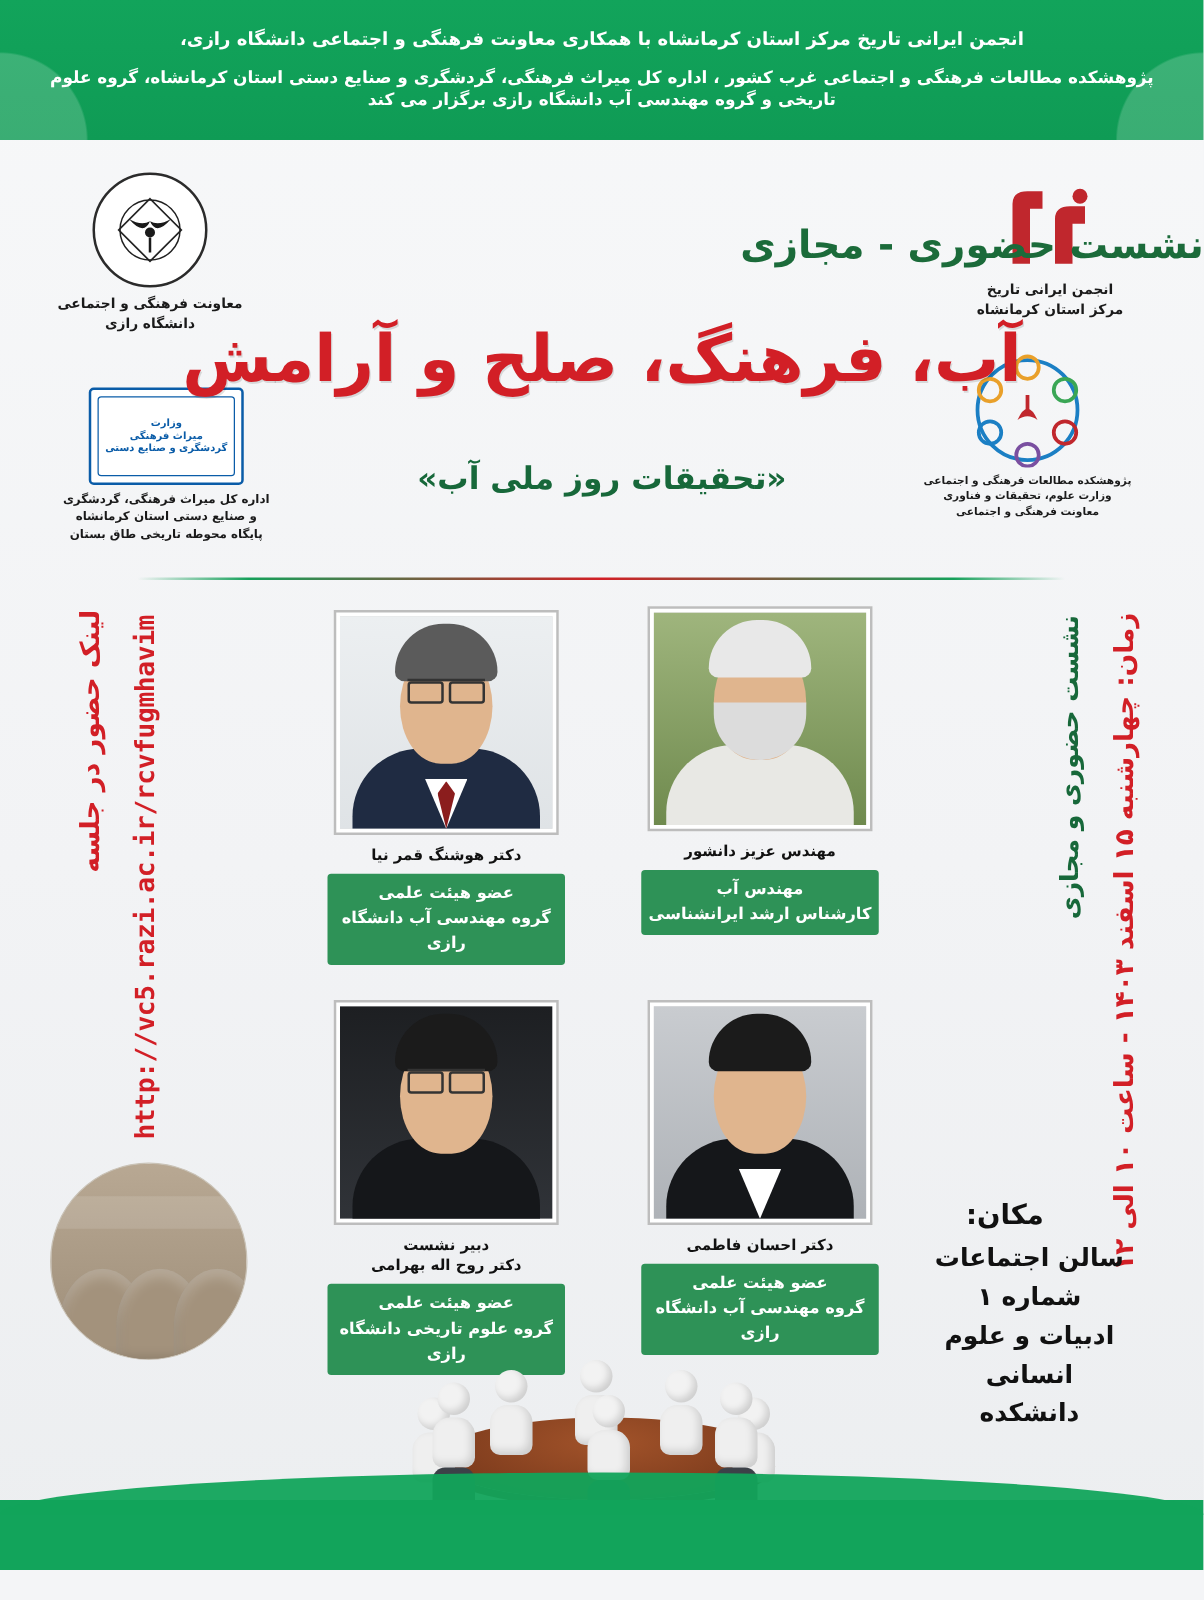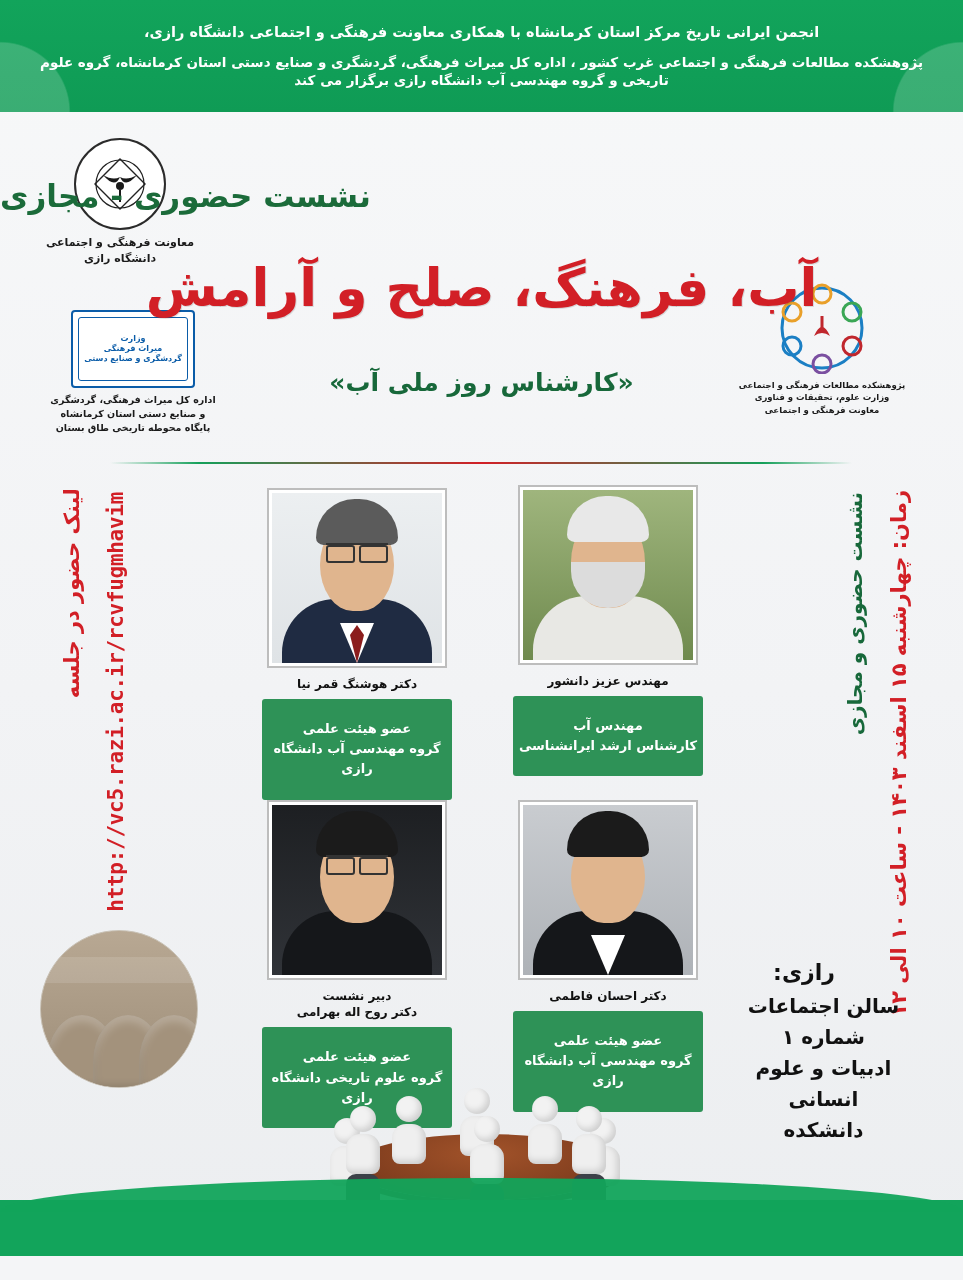--- a/index.html
+++ b/index.html
@@ -70,21 +70,21 @@
   }
   .heritage-stamp .tiny{
     font-size:8px;color:#0a5ca8;font-weight:bold;line-height:1.25;text-align:center;
     font-family:"DejaVu Sans", sans-serif;z-index:2;padding:0 6px;
   }
   .red-logo{width:92px;height:74px;display:block;margin:0 auto;}
   .west-logo{width:104px;height:92px;display:block;margin:0 auto;}
 
   
   .t-meeting{
-    position:absolute;top:178px;left:0;width:963px;text-align:left;
+    position:absolute;top:178px;left:0;width:963px;text-align:right;
     font-size:31px;font-weight:bold;color:#1b6b3a;
     font-family:"DejaVu Sans", sans-serif;
     letter-spacing:.5px;
   }
   .t-main{
     position:absolute;top:258px;left:0;width:963px;text-align:center;
     font-size:52px;font-weight:bold;color:#d21f26;
     font-family:"DejaVu Sans", sans-serif;
     text-shadow:1px 1px 0 rgba(0,0,0,.12);
   }
@@ -145,21 +145,21 @@
     background:#d9dadb;
     position:relative;overflow:hidden;
   }
   .sp-name{
     margin-top:8px;font-size:12px;font-weight:bold;color:#111;
     font-family:"DejaVu Sans", sans-serif;line-height:1.35;
   }
   .sp-role{
     margin-top:7px;background:#2e9257;color:#fff;
     font-size:13px;font-weight:bold;line-height:1.55;
-    padding:20px 4px;border-radius:3px;
+    padding:6px 4px;border-radius:3px;
     font-family:"DejaVu Sans", sans-serif;
   }
   #sp-ghamarnia{top:488px;left:262px;}
   #sp-daneshvar{top:485px;left:513px;}
   #sp-bahrami{top:800px;left:262px;}
   #sp-fatemi{top:800px;left:513px;text-align:center;}
 
   
   .face{position:absolute;left:50%;transform:translateX(-50%);}
   .bg-sky{position:absolute;inset:0;background:linear-gradient(180deg,#eceff1 0%,#dfe3e6 100%);}
@@ -265,40 +265,49 @@
     <div class="heritage-stamp">
       <div class="sq"></div>
       <div class="tiny" style="white-space:pre-line">وزارت
 میراث فرهنگی
 گردشگری و صنایع دستی</div>
     </div>
     <div class="logo-caption" style="white-space:pre-line;font-size:9.5px;">اداره کل میراث فرهنگی، گردشگری و صنایع دستی استان کرمانشاه
 پایگاه محوطه تاریخی طاق بستان</div>
   </div>
 
+  <div class="logo-box" id="logo-history">
+    <svg class="red-logo" viewBox="0 0 92 74" aria-hidden="true">
+      <path d="M16 66 L16 18 Q16 8 28 8 L40 8 L40 22 L30 22 L30 66 Z" fill="#c0272d"></path>
+      <path d="M50 66 L50 30 Q50 20 62 20 L74 20 L74 34 L64 34 L64 66 Z" fill="#c0272d"></path>
+      <circle cx="70" cy="12" r="6" fill="#c0272d"></circle>
+    </svg>
+    <div class="logo-caption" style="white-space:pre-line">انجمن ایرانی تاریخ
+مرکز استان کرمانشاه</div>
+  </div>
 
   <div class="logo-box" id="logo-west">
     <svg class="west-logo" viewBox="0 0 104 92" aria-hidden="true">
       <circle cx="52" cy="46" r="40" fill="none" stroke="#1b7fc4" stroke-width="3"></circle>
       <circle cx="52" cy="12" r="9" fill="none" stroke="#e9a02a" stroke-width="3"></circle>
       <circle cx="82" cy="30" r="9" fill="none" stroke="#3aa655" stroke-width="3"></circle>
       <circle cx="82" cy="64" r="9" fill="none" stroke="#c0272d" stroke-width="3"></circle>
       <circle cx="52" cy="82" r="9" fill="none" stroke="#7a4fa0" stroke-width="3"></circle>
       <circle cx="22" cy="64" r="9" fill="none" stroke="#1b7fc4" stroke-width="3"></circle>
       <circle cx="22" cy="30" r="9" fill="none" stroke="#e9a02a" stroke-width="3"></circle>
       <path d="M44 54 q8 -18 16 0 q-8 -6 -16 0z" fill="#c0272d"></path>
       <path d="M52 34 l0 14" stroke="#c0272d" stroke-width="3"></path>
     </svg>
     <div class="logo-caption" style="white-space:pre-line;font-size:8.5px;">پژوهشکده مطالعات فرهنگی و اجتماعی وزارت علوم، تحقیقات و فناوری
 معاونت فرهنگی و اجتماعی</div>
   </div>
 
   <div class="t-meeting">نشست حضوری - مجازی</div>
   <div class="t-main">آب، فرهنگ، صلح و آرامش</div>
-  <div class="t-sub">«کارشناس روز ملی آب»</div>
+  <div class="t-sub">«تحقیقات روز ملی آب»</div>
   <div class="divider"></div>
 
   <div class="v-text" id="attend-link-label">لینک حضور در جلسه</div>
   <div class="v-text" id="attend-link-url">http://vc5.razi.ac.ir/rcvfugmhavim</div>
   <div class="v-text" id="event-date">زمان: چهارشنبه ۱۵ اسفند ۱۴۰۳ - ساعت ۱۰ الی ۱۲</div>
   <div class="v-text" id="event-time">نشست حضوری و مجازی</div>
 
   <div class="speaker" id="sp-ghamarnia">
     <div class="ph-frame">
       <div class="ph">
@@ -369,21 +378,21 @@
   </div>
 
   <div id="stone-relief">
     <div class="band"></div>
     <div class="pal a"></div>
       <div class="pal b"></div>
       <div class="pal c"></div>
   </div>
 
   <div id="venue">
-    <div class="v-label">رازی:</div>
+    <div class="v-label">مکان:</div>
     <div class="v-line">سالن اجتماعات شماره ۱</div>
     <div class="v-line">ادبیات و علوم انسانی</div>
     <div class="v-line">دانشکده</div>
   </div>
 
   <div class="footer-wrap">
     <div class="table-top"></div>
 
     <div class="figure" style="left:330px;bottom:70px;">
       <div class="fig-head"></div>

